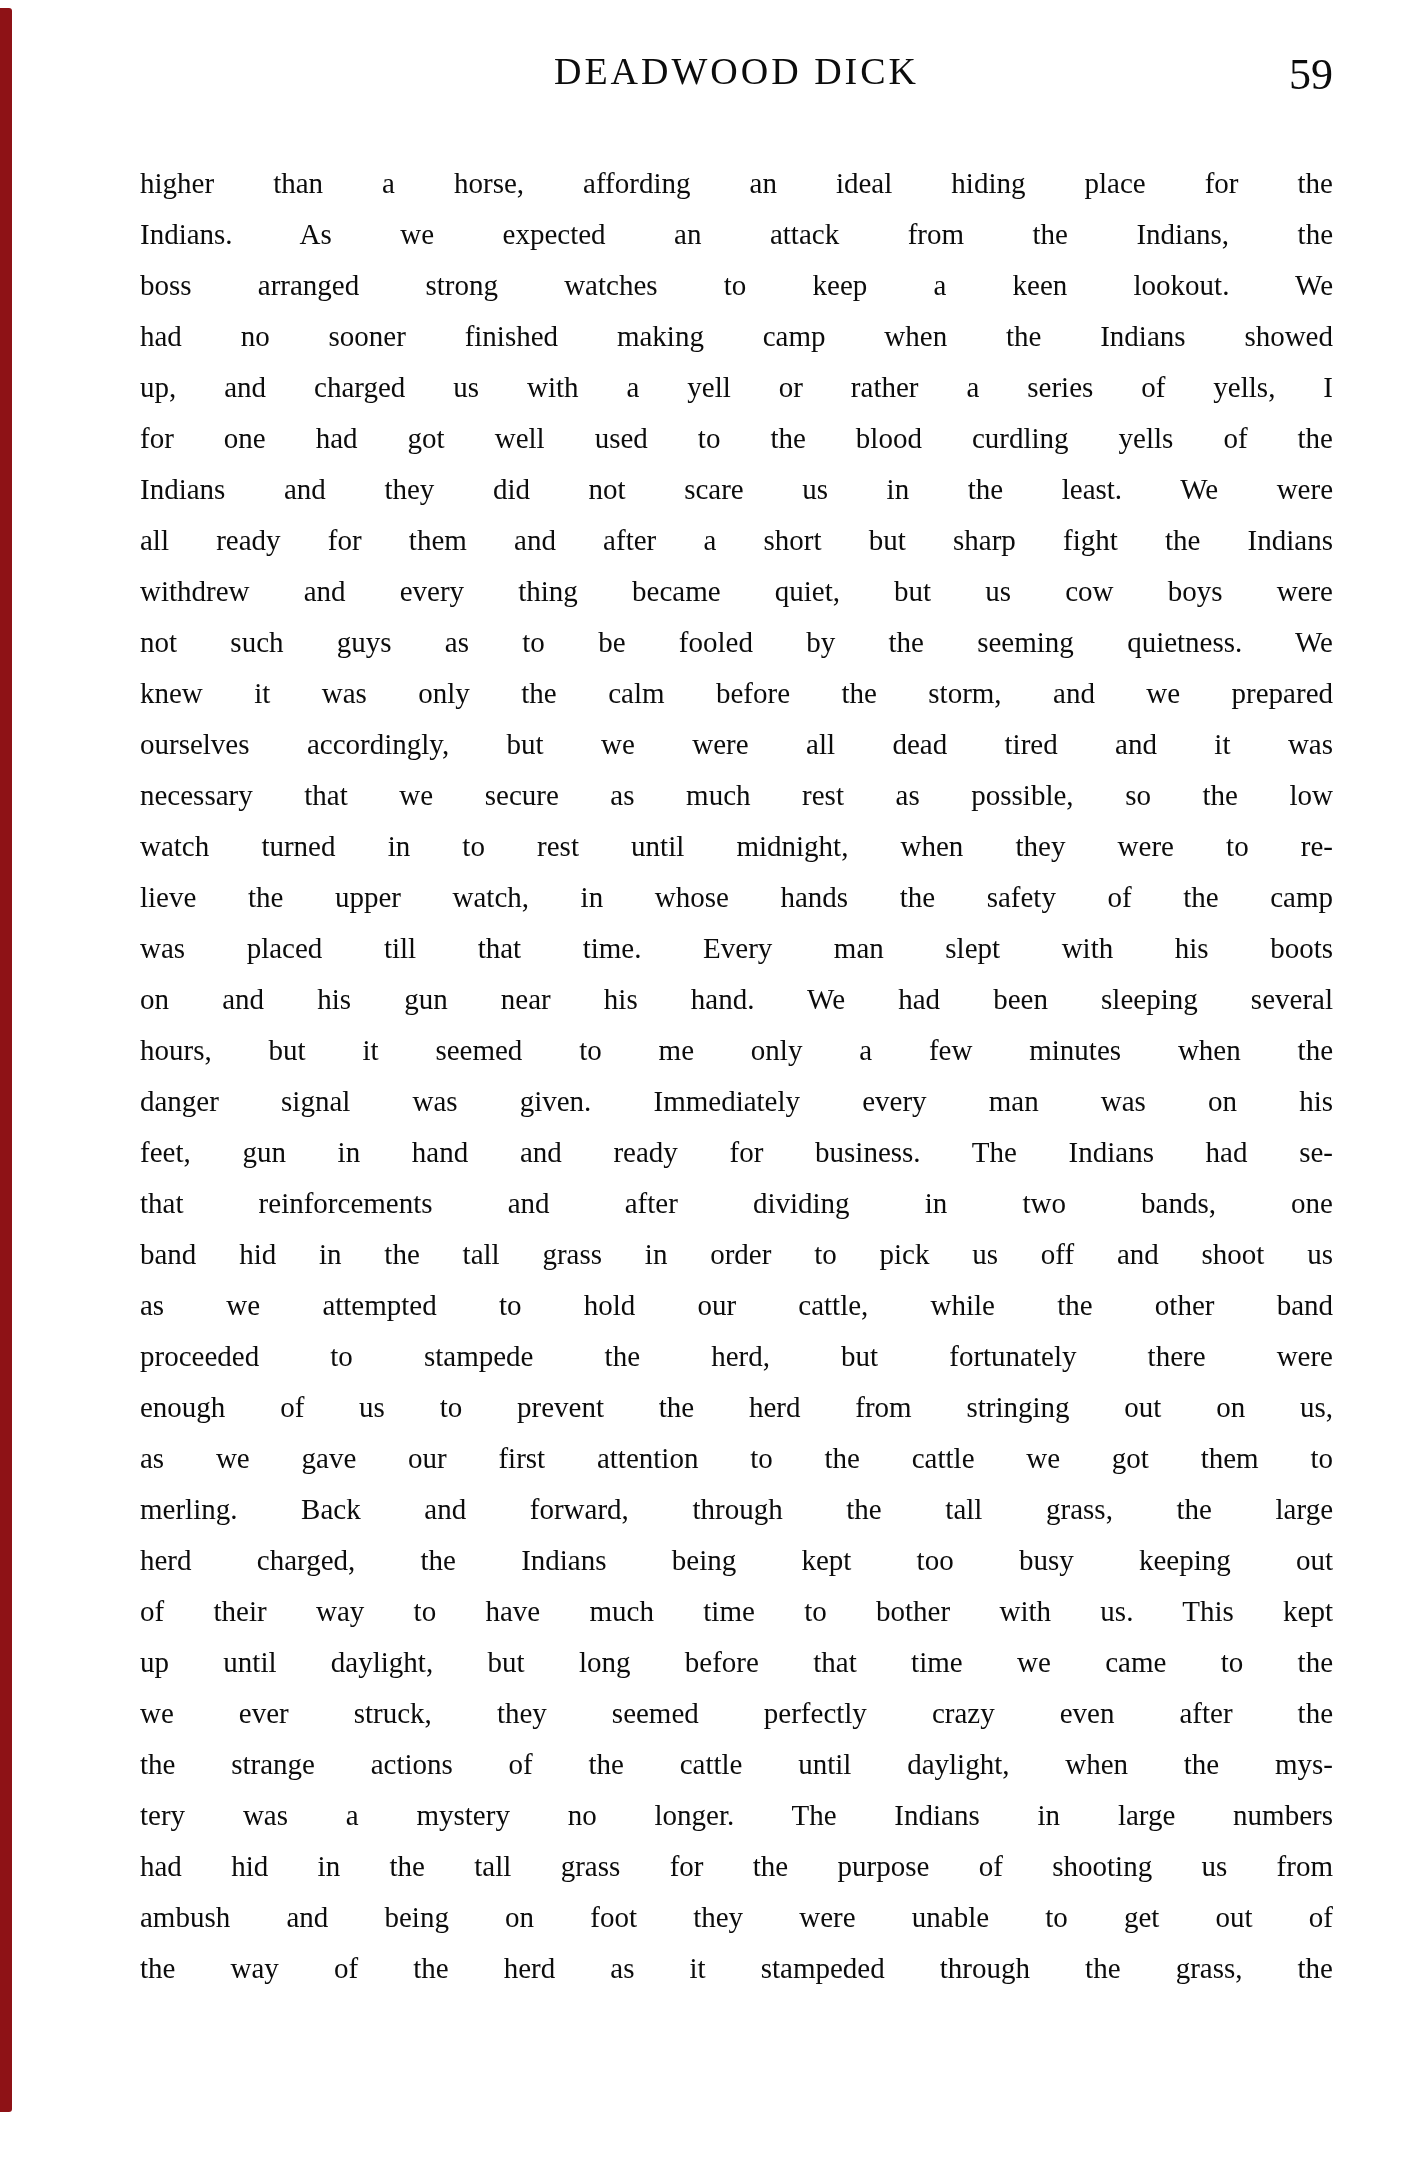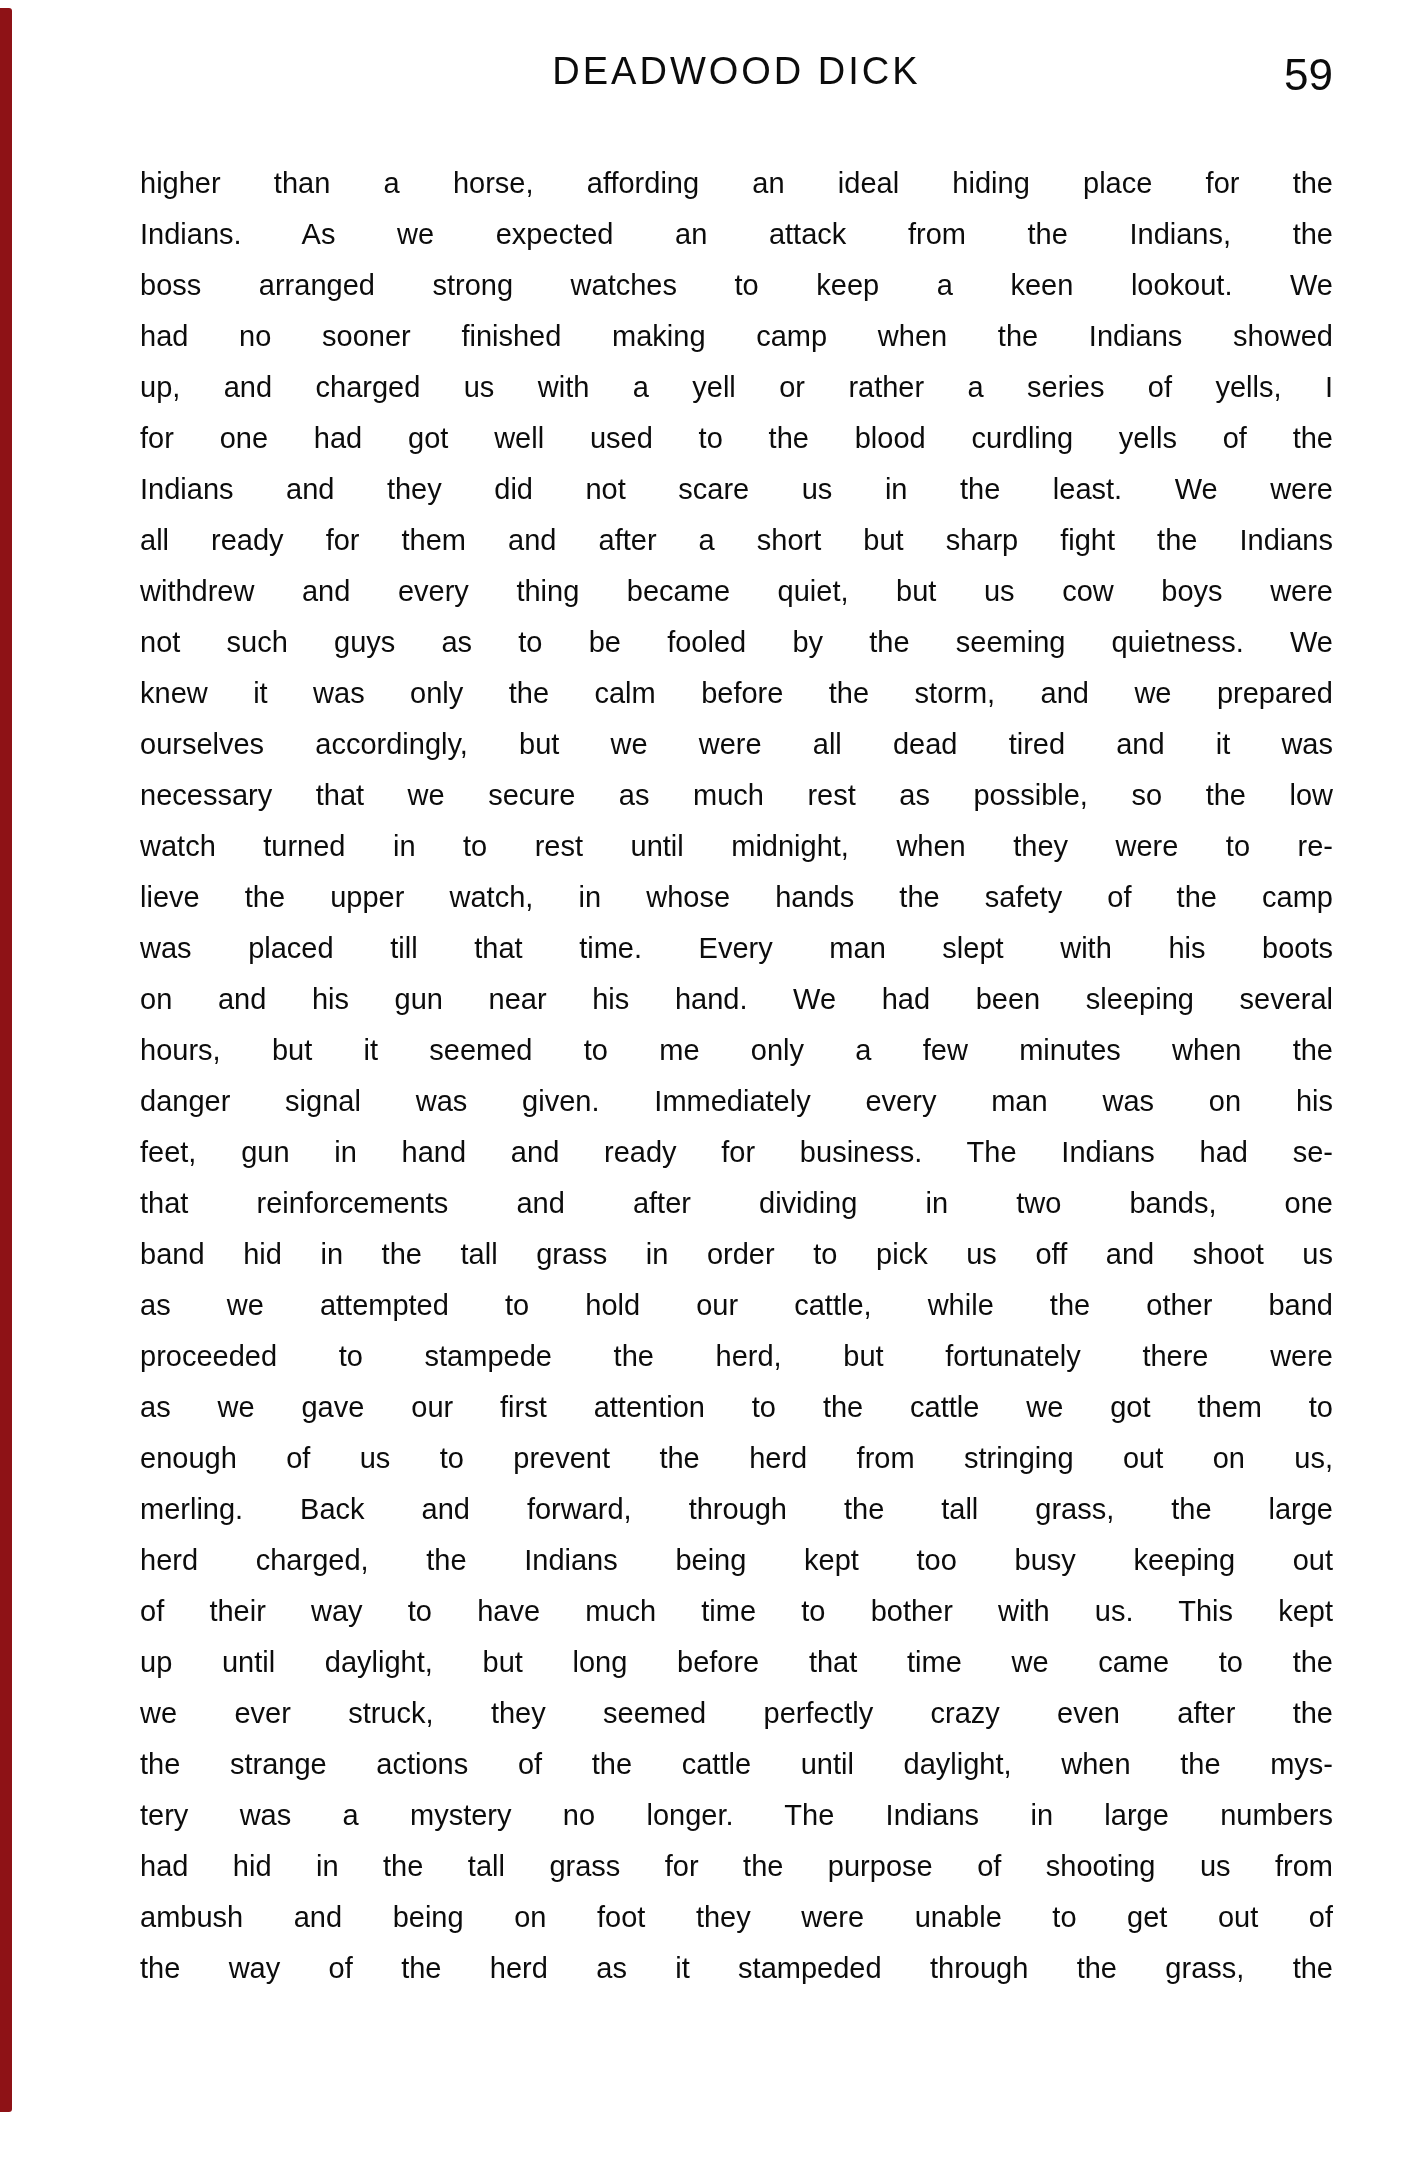--- a/index.html
+++ b/index.html
@@ -6,21 +6,21 @@
     margin: 0;
     padding: 0;
     background: #ffffff;
   }
   .page {
     position: relative;
     width: 1424px;
     height: 2163px;
     background: #ffffff;
     overflow: hidden;
-    font-family: Liberation Sans, sans-serif;
+    font-family: Liberation Serif, serif;
     color: #0c0c0c;
   }
   .spine {
     position: absolute;
     left: 0;
     top: 8px;
     width: 12px;
     height: 2104px;
     border-radius: 0 3px 3px 0;
   }
@@ -91,22 +91,22 @@
       <div class="line">lieve the upper watch, in whose hands the safety of the camp</div>
       <div class="line">was placed till that time.  Every man slept with his boots</div>
       <div class="line">on and his gun near his hand.  We had been sleeping several</div>
       <div class="line">hours, but it seemed to me only a few minutes when the</div>
       <div class="line">danger signal was given.  Immediately every man was on his</div>
       <div class="line">feet, gun in hand and ready for business.  The Indians had se-</div>
       <div class="line">that reinforcements and after dividing in two bands, one</div>
       <div class="line">band hid in the tall grass in order to pick us off and shoot us</div>
       <div class="line">as we attempted to hold our cattle, while the other band</div>
       <div class="line">proceeded to stampede the herd, but fortunately there were</div>
+      <div class="line">enough of us to prevent the herd from stringing out on us,</div>
       <div class="line">as we gave our first attention to the cattle we got them to</div>
-      <div class="line">enough of us to prevent the herd from stringing out on us,</div>
       <div class="line">merling.  Back and forward, through the tall grass, the large</div>
       <div class="line">herd charged, the Indians being kept too busy keeping out</div>
       <div class="line">of their way to have much time to bother with us.  This kept</div>
       <div class="line">up until daylight, but long before that time we came to the</div>
       <div class="line">we ever struck, they seemed perfectly crazy even after the</div>
       <div class="line">the strange actions of the cattle until daylight, when the mys-</div>
       <div class="line">tery was a mystery no longer.  The Indians in large numbers</div>
       <div class="line">had hid in the tall grass for the purpose of shooting us from</div>
       <div class="line">ambush and being on foot they were unable to get out of</div>
       <div class="line">the way of the herd as it stampeded through the grass, the</div>

